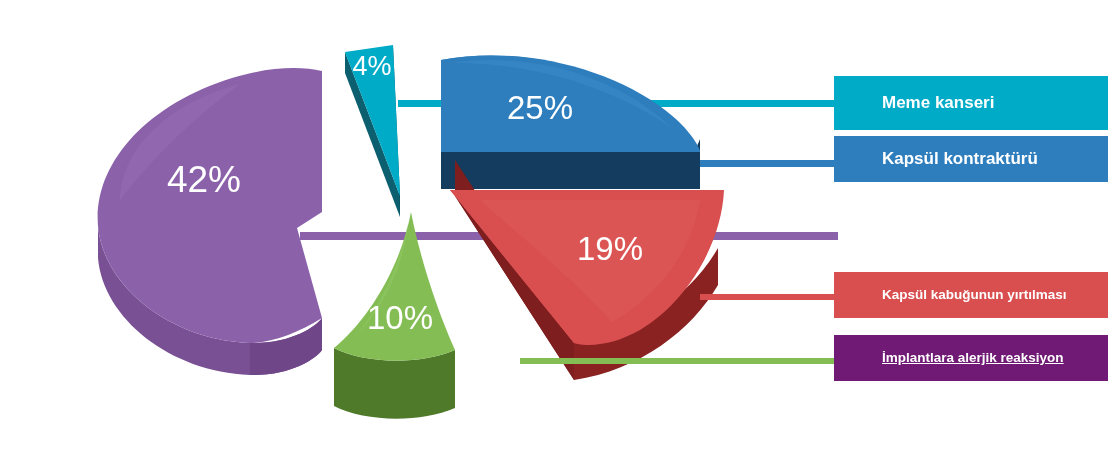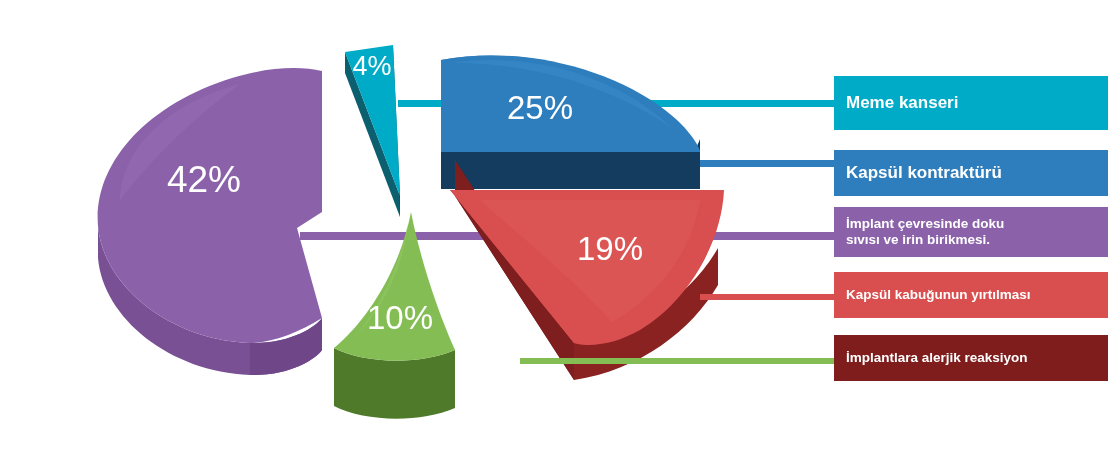--- a/index.html
+++ b/index.html
@@ -45,20 +45,21 @@
     flex-direction: column;
     justify-content: center;
     padding-left: 12px;
     color: #ffffff;
     font-weight: bold;
     font-family: "Liberation Sans", sans-serif;
   }
   .legend-text {
     line-height: 1.18;
     white-space: pre-line;
+    margin-left: 36px;
   }
 </style>
 </head>
 <body>
 
 <div id="canvas">
 
   <svg id="chart-svg" viewBox="0 0 1114 449">
 
     <g>
@@ -152,32 +153,28 @@
     </g>
 
   </svg>
 
   <div class="legend-layer">
 
     <div class="legend-box" style="left:834px; top:76px; width:274px; height:54px; background:#00ABC8;">
       <span class="legend-text" style="font-size:17px;">Meme kanseri</span>
     </div>
 
-    <div class="legend-box" style="left:834px; top:150px; width:274px; height:46px; background:#2E7EBE;">
+    <div class="legend-box" style="left:834px; top:136px; width:274px; height:46px; background:#2E7EBE;">
       <span class="legend-text" style="font-size:17px;">Kapsül kontraktürü</span>
     </div>
 
-    <div class="legend-box" style="left:834px; top:207px; width:274px; height:50px; background:#8B62AA;">
-      <span class="legend-text" style="font-size:13.5px;">İmplant çevresinde doku
-sıvısı ve irin birikmesi.</span>
-    </div>
 
     <div class="legend-box" style="left:834px; top:272px; width:274px; height:46px; background:#D94F4F;">
       <span class="legend-text" style="font-size:13.5px;">Kapsül kabuğunun yırtılması</span>
     </div>
 
-    <div class="legend-box" style="left:834px; top:335px; width:274px; height:46px; background:#7f1d1d;">
+    <div class="legend-box" style="left:834px; top:335px; width:274px; height:46px; background:#701a75;text-decoration:underline;">
       <span class="legend-text" style="font-size:13.5px;">İmplantlara alerjik reaksiyon</span>
     </div>
 
   </div>
 
 </div>
 
 </body></html>

